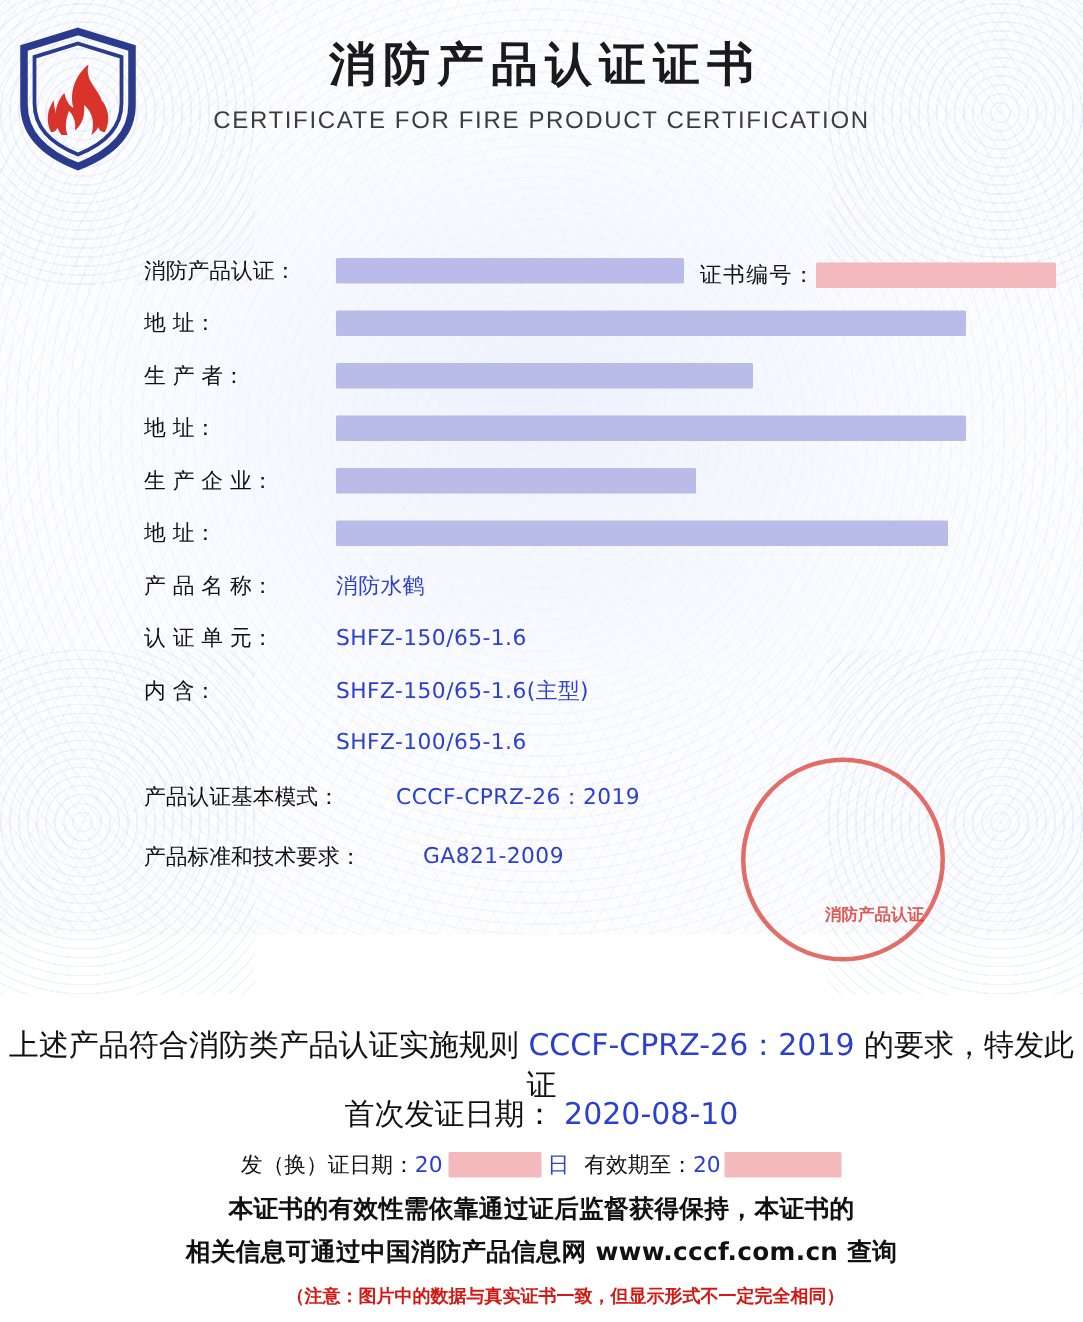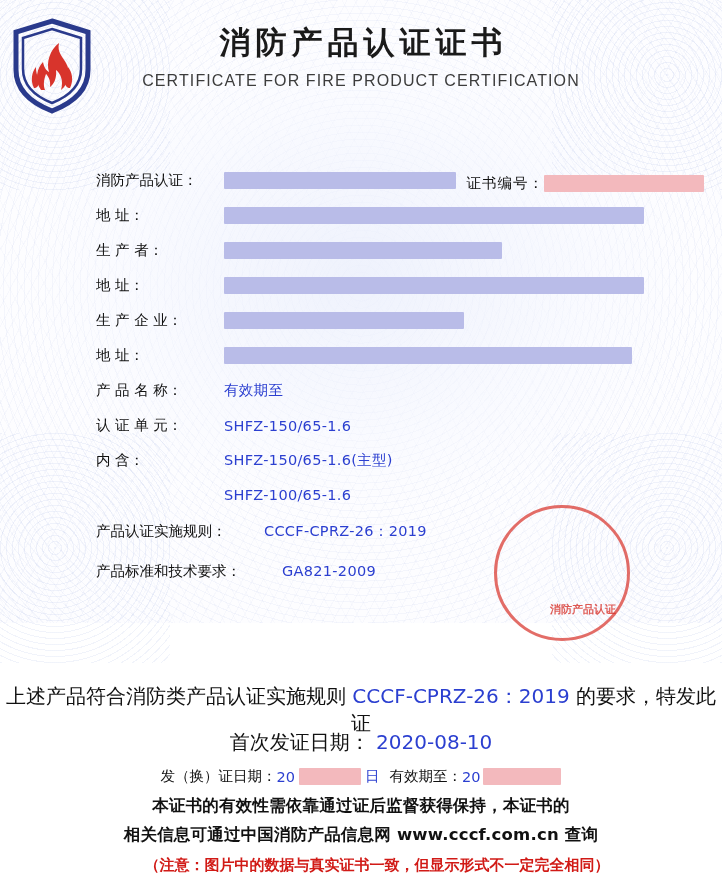--- a/index.html
+++ b/index.html
@@ -184,21 +184,21 @@
     letter-spacing: 0.2px;
   }
   .bold-note-1 { top: 795px; }
   .bold-note-2 { top: 824px; }
 
   .warn {
     position: absolute;
     left: 0; right: 0;
     top: 856px;
     text-align: center;
-    font-size: 15px;
+    font-size: 12px;
     font-weight: bold;
     color: #d11a16;
     font-family: "DejaVu Sans", "Liberation Sans", sans-serif;
     padding-left: 32px;
   }
 
   
   .seal {
     position: absolute;
     right: 92px;
@@ -288,40 +288,40 @@
       <span class="redact-blue" style="width:240px;"></span>
     </div>
 
     <div class="row">
       <span class="flabel">地        址：</span>
       <span class="redact-blue" style="width:408px;"></span>
     </div>
 
     <div class="row">
       <span class="flabel">产 品 名 称：</span>
-      <span class="fvalue">有效期至</span>
+      <span class="fvalue">消防水鹤</span>
     </div>
 
     <div class="row">
       <span class="flabel">认 证 单 元：</span>
       <span class="fvalue">SHFZ-150/65-1.6</span>
     </div>
 
     <div class="row">
       <span class="flabel">内        含：</span>
       <span class="fvalue">SHFZ-150/65-1.6(主型)</span>
     </div>
 
     <div class="subrow">
       <span class="spacer"></span>
       <span class="fvalue sub">SHFZ-100/65-1.6</span>
     </div>
 
     <div class="row" style="height:40px;">
-      <span class="flabel wide">产品认证实施规则：</span>
+      <span class="flabel wide">产品认证基本模式：</span>
       <span class="fvalue">CCCF-CPRZ-26：2019</span>
     </div>
 
 
     <div class="row" style="height:40px;">
       <span class="flabel wide2">产品标准和技术要求：</span>
       <span class="fvalue">GA821-2009</span>
     </div>
 
   </div>

